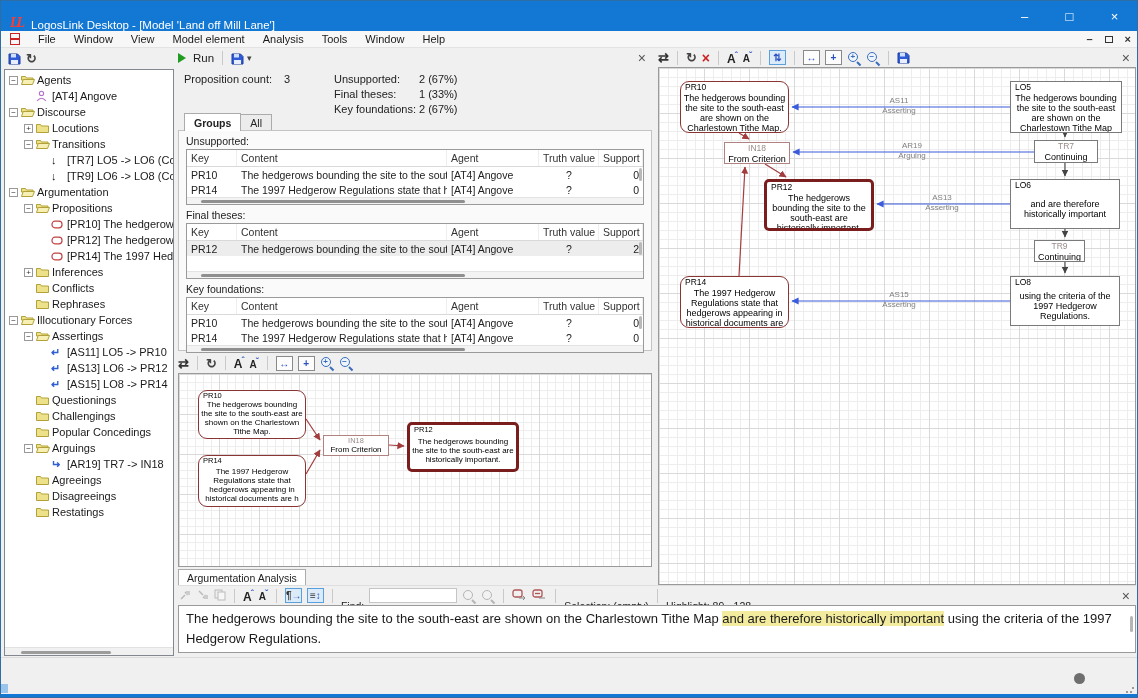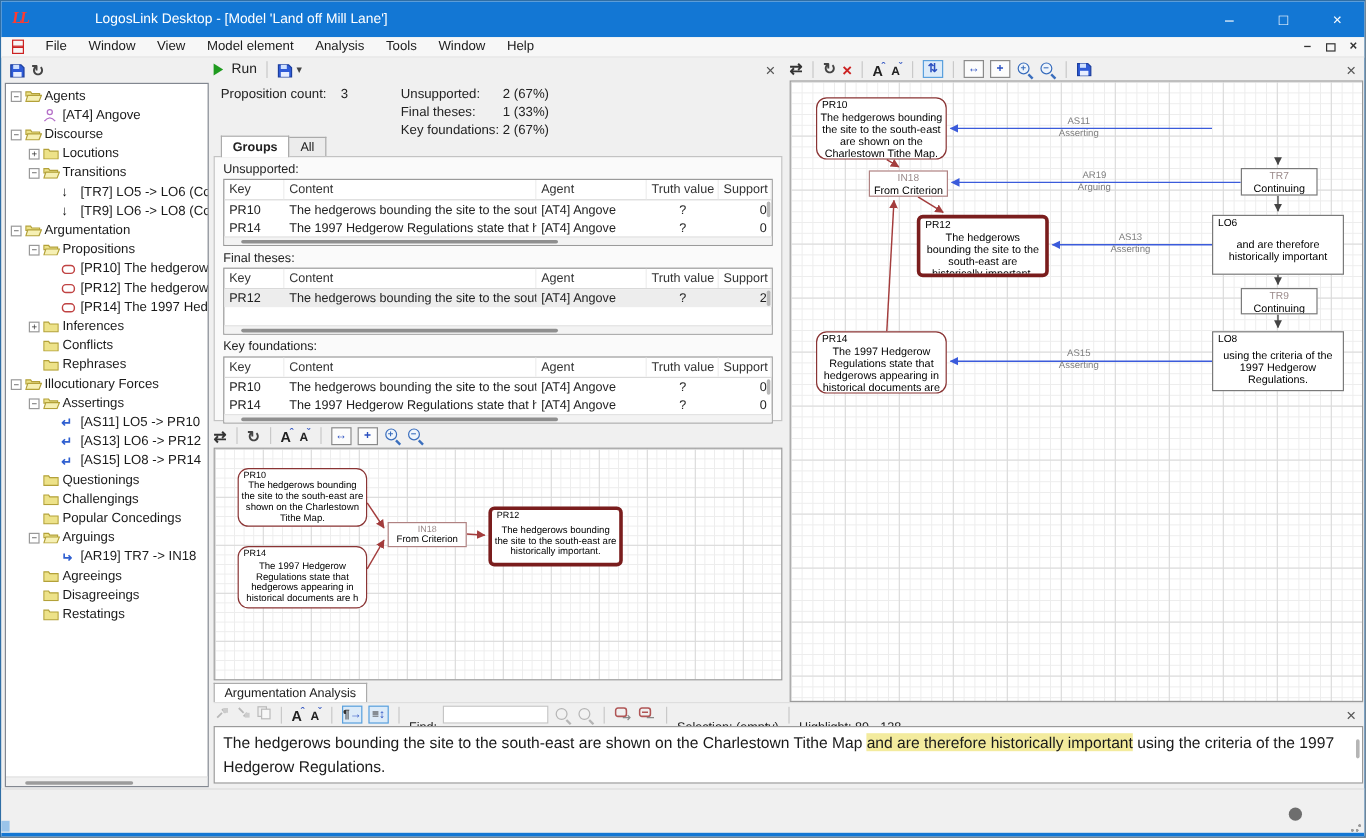--- a/index.html
+++ b/index.html
@@ -1,21 +1,21 @@
 <!DOCTYPE html>
 <html><head>
 <meta charset="utf-8">
 <style>
   * { margin:0; padding:0; box-sizing:border-box; }
   html,body { background:#444; }
   body { font-family:"Liberation Sans", sans-serif; }
   .app { position:relative; width:1138px; height:698px; background:#f0f0f0; overflow:hidden; border:1px solid #2f6ea5; }
 
   
-  .titlebar { position:absolute; left:0; top:0; width:100%; height:30px; background:#1377d4; display:flex; align-items:center; color:#fff;gap:48px; }
+  .titlebar { position:absolute; left:0; top:0; width:100%; height:30px; background:#1377d4; display:flex; align-items:flex-end; color:#fff; }
   .app-logo { font-style:italic; font-weight:bold; font-size:14px; color:#ff3b30; margin:0 8px 0 9px; font-family:"Liberation Serif", serif; letter-spacing:-2px; }
   .title-text { font-size:11.5px; }
   .win-controls { position:absolute; right:0; top:0; height:30px; display:flex; }
   .win-btn { width:45px; height:30px; display:flex; align-items:center; justify-content:center; font-size:13px; color:#fff; }
 
   
   .menubar { position:absolute; left:0; top:30px; width:100%; height:17px; background:#f7f7f7; border-bottom:1px solid #e3e3e3; display:flex; align-items:center; font-size:11px; color:#1a1a1a; }
   .mdi-icon { width:10px; height:12px; margin:0 10px 0 8px; position:relative; }
   .mdi-icon::before, .mdi-icon::after { content:''; position:absolute; left:1px; width:8px; height:5px; border:1.2px solid #c22; }
   .mdi-icon::before { top:0; } .mdi-icon::after { bottom:0; }
@@ -658,37 +658,41 @@
     </div>
     <div class="edge-label" style="left:205px; top:222px;">
       <span>AS15</span>
         <span>Asserting</span>
     </div>
 
     <div class="dnode node-pr" style="left:21px; top:13px; width:109px; height:52px;">
       <span class="nkey">PR10</span>
       <span class="ntext">The hedgerows bounding the site to the south-east are shown on the Charlestown Tithe Map.</span>
     </div>
+    <div class="dnode node-lo" style="left:351px; top:13px; width:112px; height:52px;">
+      <span class="nkey">LO5</span>
+      <span class="ntext">The hedgerows bounding the site to the south-east are shown on the Charlestown Tithe Map</span>
+    </div>
     <div class="dnode node-in" style="left:65px; top:74px; width:66px; height:22px;">
       <span class="nkey">IN18</span>
       <span class="ntext">From Criterion</span>
     </div>
     <div class="dnode node-tr" style="left:375px; top:72px; width:64px; height:23px;">
       <span class="nkey">TR7</span>
       <span class="ntext">Continuing</span>
     </div>
     <div class="dnode node-pr thick" style="left:105px; top:111px; width:110px; height:52px;">
       <span class="nkey">PR12</span>
       <span class="ntext">The hedgerows bounding the site to the south-east are historically important.</span>
     </div>
     <div class="dnode node-lo" style="left:351px; top:111px; width:110px; height:50px;">
       <span class="nkey">LO6</span>
       <span class="ntext">and are therefore historically important</span>
     </div>
-    <div class="dnode node-tr" style="left:375px; top:172px; width:64px; height:22px;">
+    <div class="dnode node-tr" style="left:375px; top:172px; width:51px; height:22px;">
       <span class="nkey">TR9</span>
       <span class="ntext">Continuing</span>
     </div>
     <div class="dnode node-pr" style="left:21px; top:208px; width:109px; height:52px;">
       <span class="nkey">PR14</span>
       <span class="ntext">The 1997 Hedgerow Regulations state that hedgerows appearing in historical documents are h</span>
     </div>
     <div class="dnode node-lo" style="left:351px; top:208px; width:110px; height:50px;">
       <span class="nkey">LO8</span>
       <span class="ntext">using the criteria of the 1997 Hedgerow Regulations.</span>

